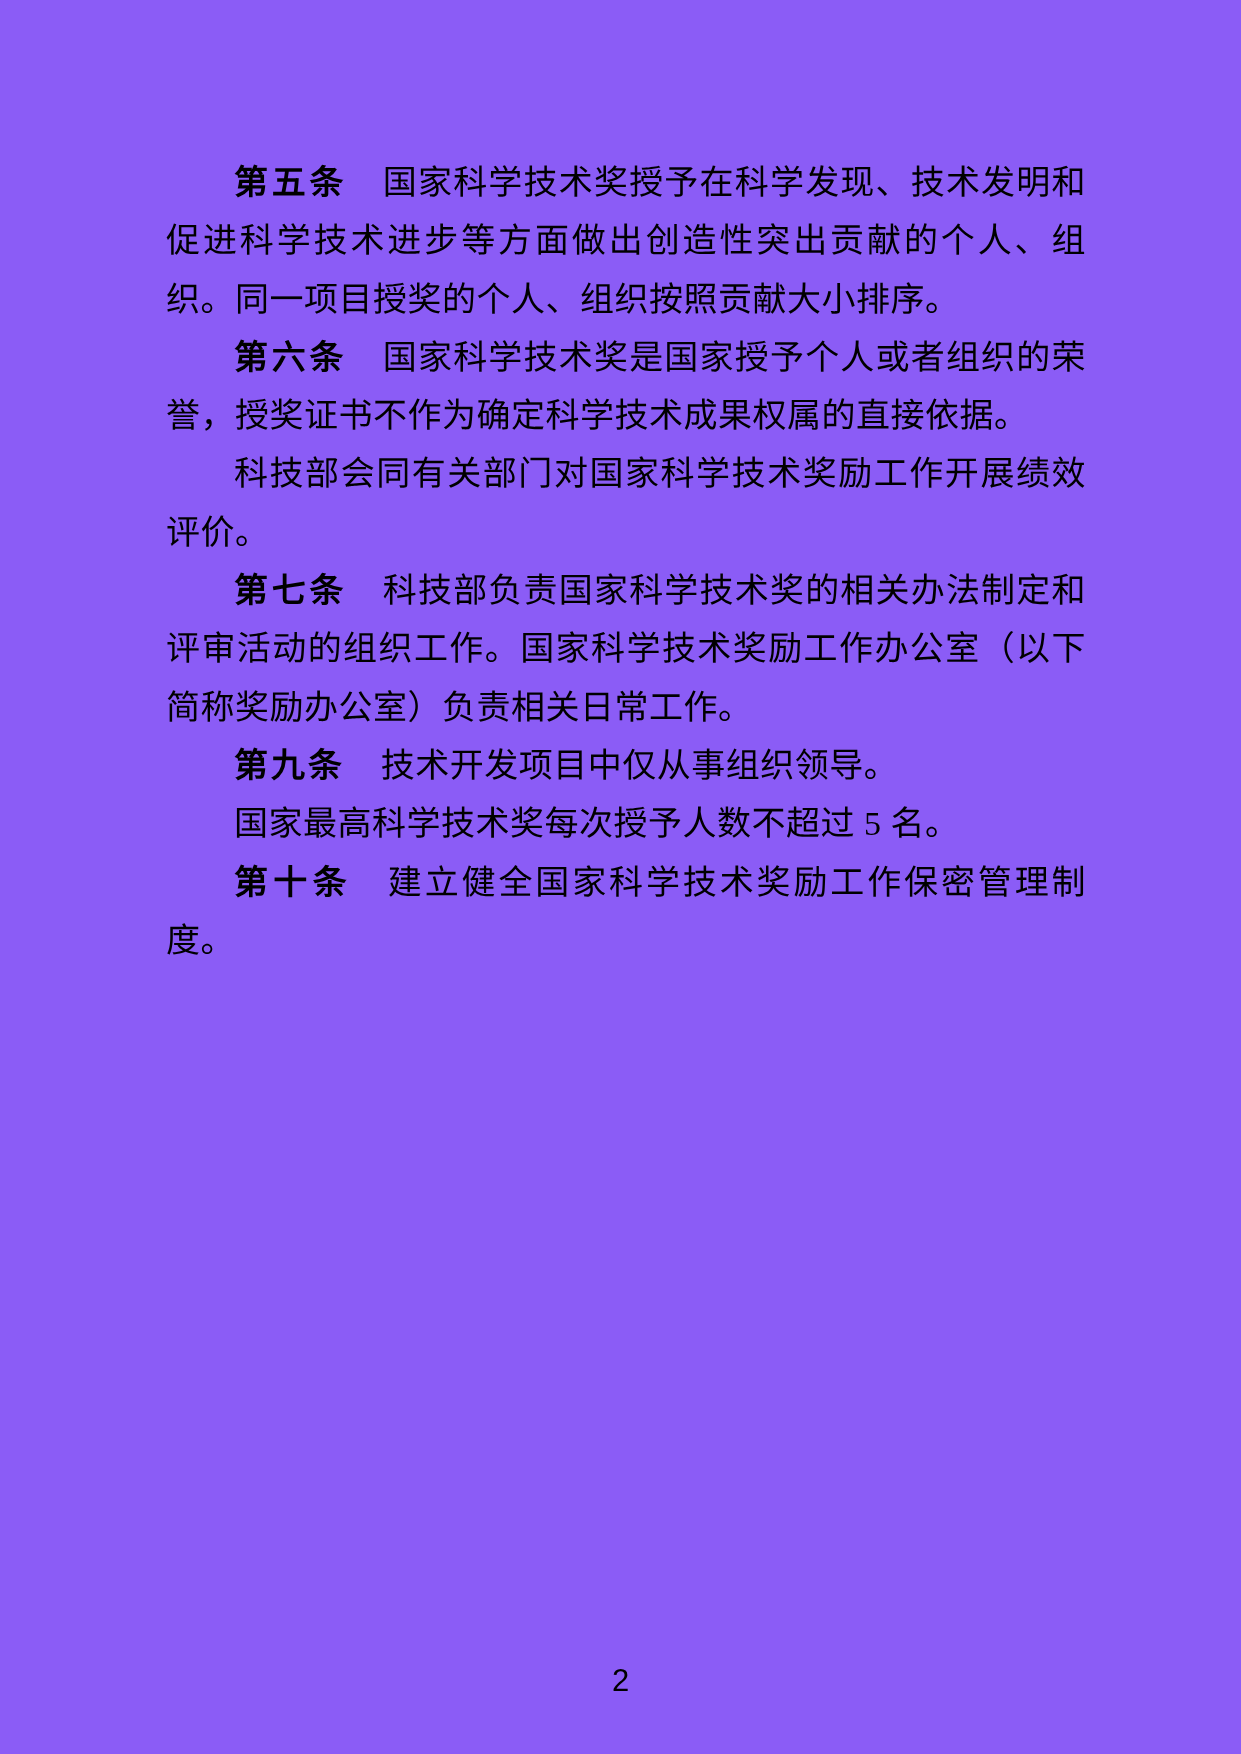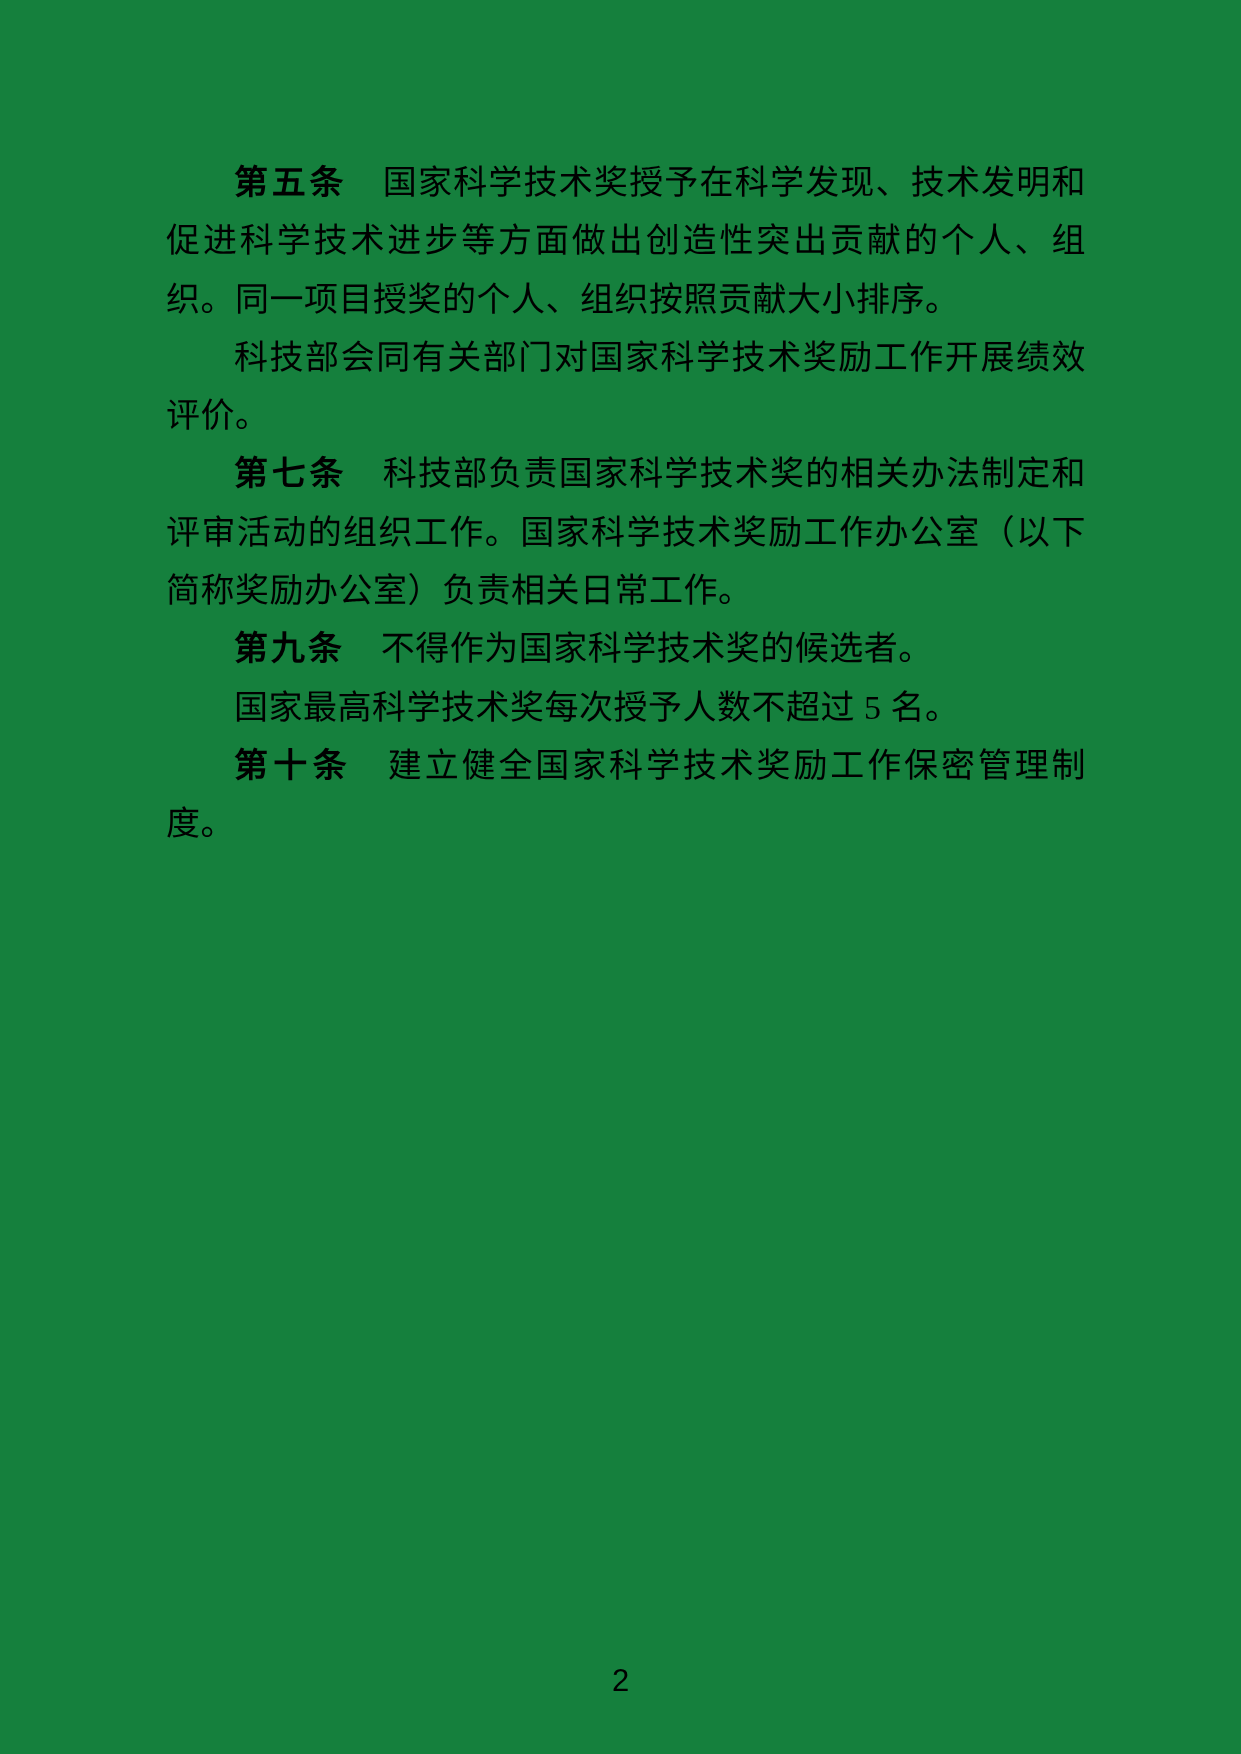--- a/index.html
+++ b/index.html
@@ -4,21 +4,21 @@
 <style>
   html, body {
     margin: 0;
     padding: 0;
     background: #ffffff;
   }
   .page {
     position: relative;
     width: 1241px;
     height: 1754px;
-    background: #15803d;
+    background: #8b5cf6;
     color: #000000;
     font-family: "Liberation Serif", "DejaVu Serif", serif;
     overflow: hidden;
   }
   .doc-body {
     position: absolute;
     left: 166px;
     top: 154px;
     width: 920px;
     font-size: 34px;
@@ -55,33 +55,36 @@
 <body>
 
 <div class="page">
 
   <div class="doc-body">
   <p class="para">
     <span class="article-lead">第五条</span><span class="para-text">国家科学技术奖授予在科学发现、技术发明和促进科学技术进步等方面做出创造性突出贡献的个人、组织。同一项目授奖的个人、组织按照贡献大小排序。</span>
   </p>
 
 
+  <p class="para">
+    <span class="article-lead">第六条</span><span class="para-text">国家科学技术奖是国家授予个人或者组织的荣誉，授奖证书不作为确定科学技术成果权属的直接依据。</span>
+  </p>
 
   <p class="para">
     <span class="para-text">科技部会同有关部门对国家科学技术奖励工作开展绩效评价。</span>
   </p>
 
   <p class="para">
     <span class="article-lead">第七条</span><span class="para-text">科技部负责国家科学技术奖的相关办法制定和评审活动的组织工作。国家科学技术奖励工作办公室（以下简称奖励办公室）负责相关日常工作。</span>
   </p>
 
 
 
   <p class="para">
-    <span class="article-lead">第九条</span><span class="para-text">不得作为国家科学技术奖的候选者。</span>
+    <span class="article-lead">第九条</span><span class="para-text">技术开发项目中仅从事组织领导。</span>
   </p>
 
   <p class="para">
     <span class="para-text">国家最高科学技术奖每次授予人数不超过 5 名。</span>
   </p>
 
 
 
   <p class="para">
     <span class="article-lead">第十条</span><span class="para-text">建立健全国家科学技术奖励工作保密管理制度。</span>

